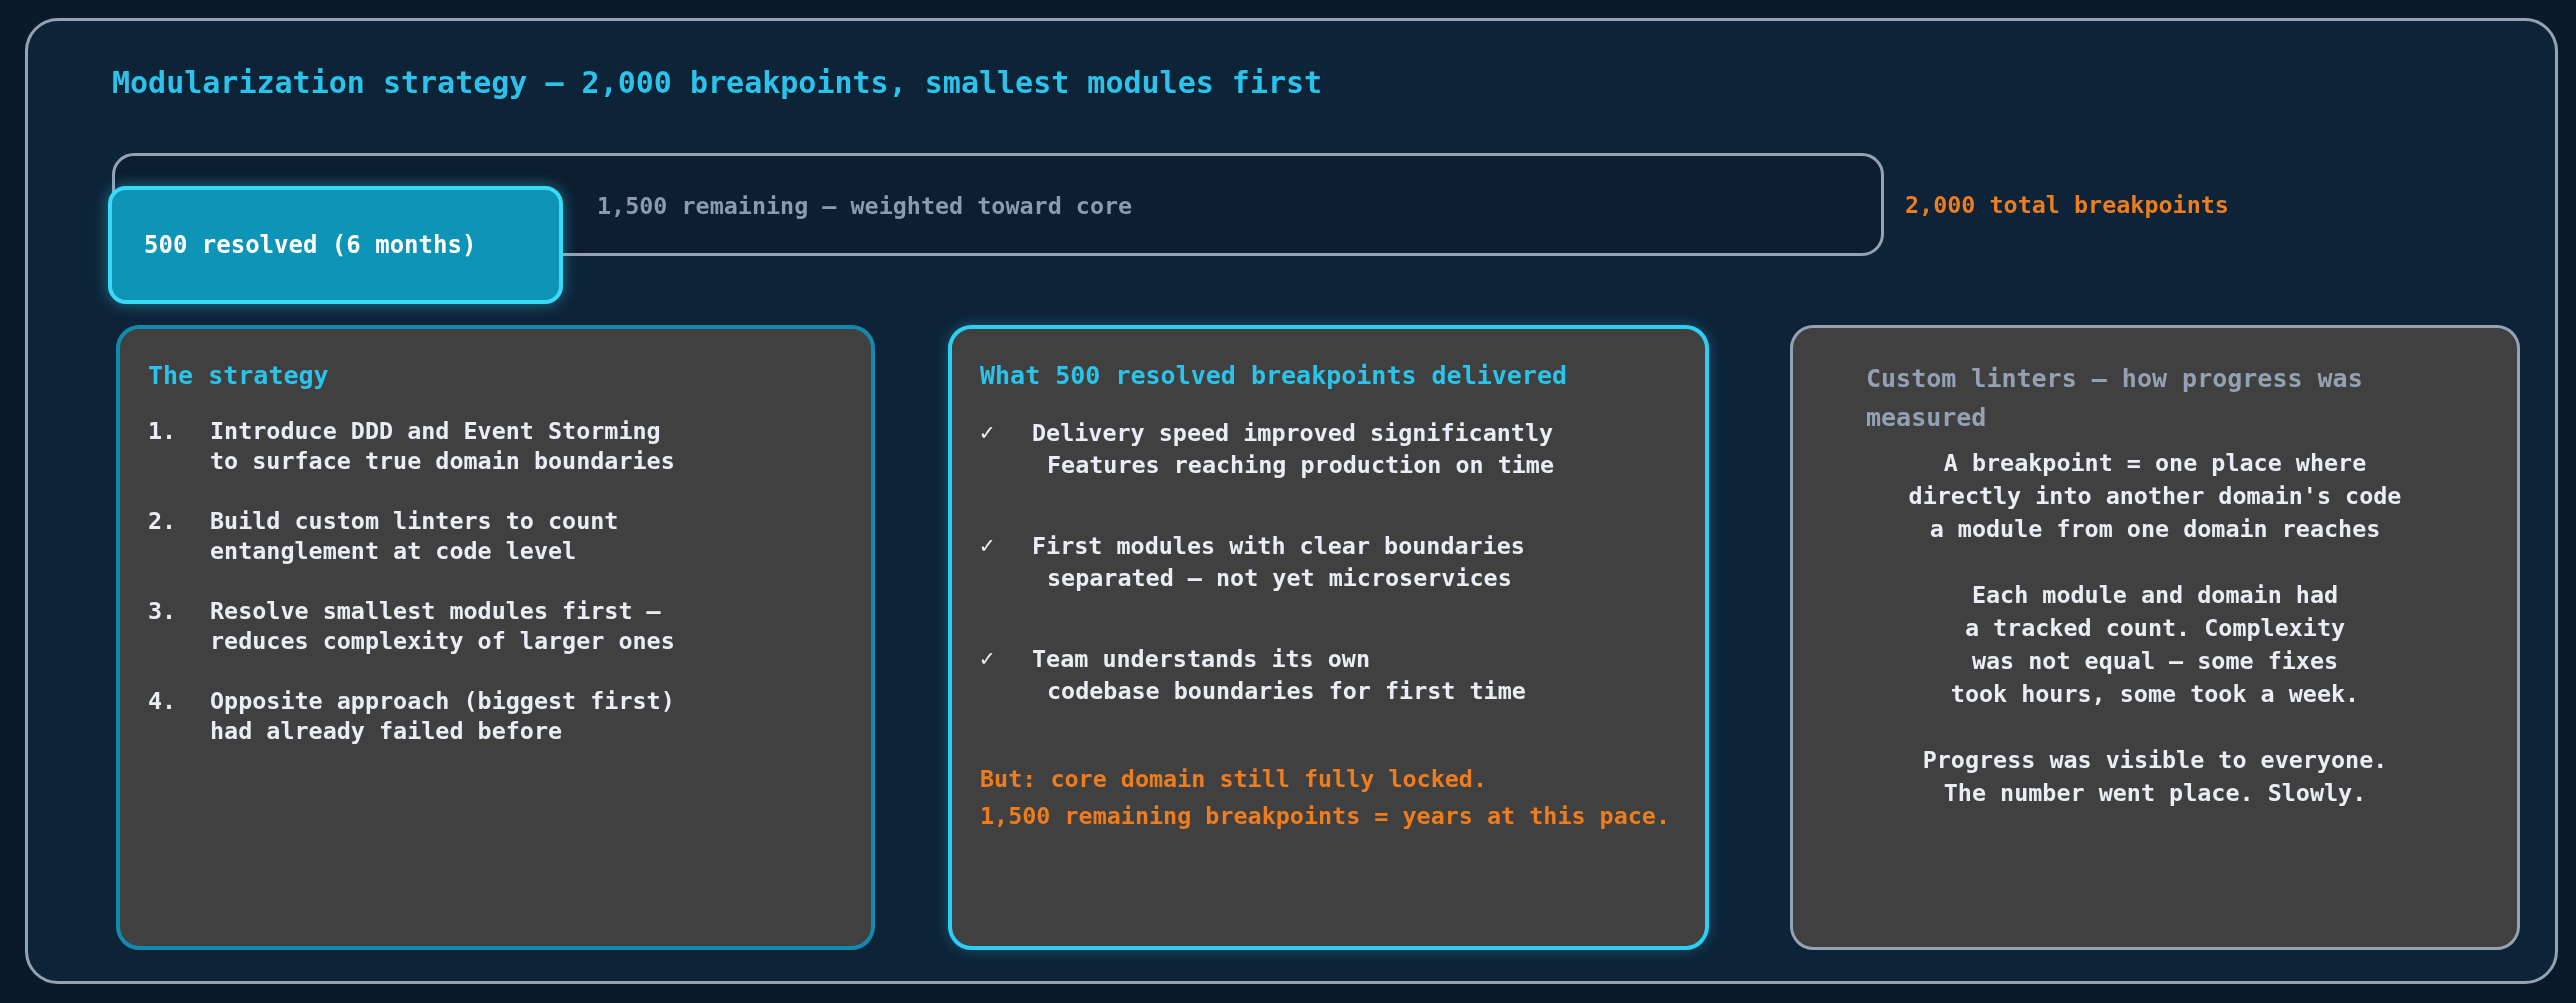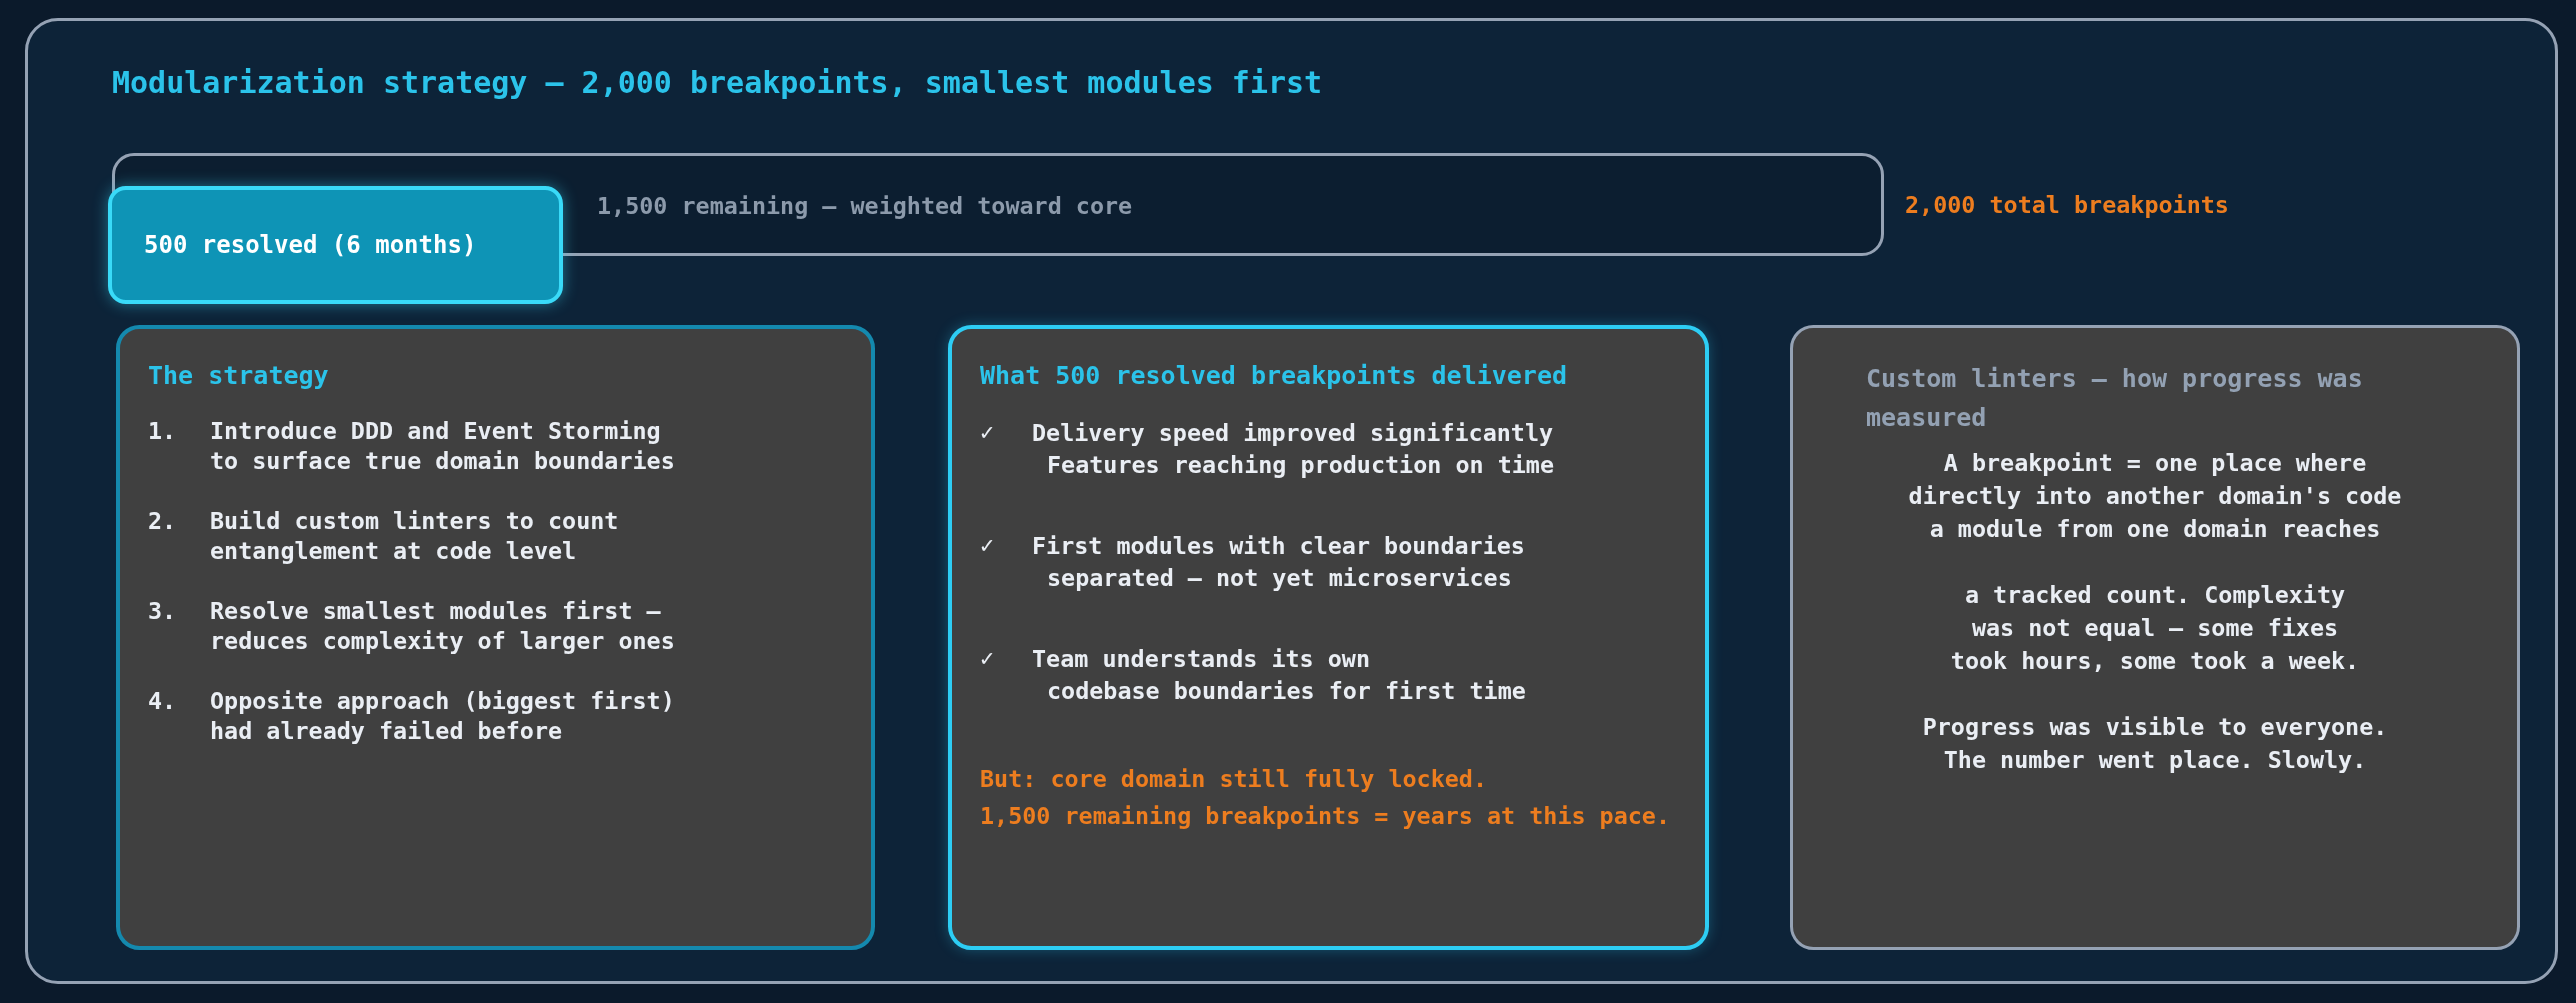--- a/index.html
+++ b/index.html
@@ -244,20 +244,21 @@
     </div>
 
     <div class="card card-3">
       <div class="card-title gray">Custom linters — how progress was measured</div>
       <div class="para first">
         <span class="p-line">A breakpoint = one place where</span>
         <span class="p-line">directly into another domain's code</span>
         <span class="p-line">a module from one domain reaches</span>
       </div>
       <div class="para">
+        <span class="p-line">Each module and domain had</span>
         <span class="p-line">a tracked count. Complexity</span>
         <span class="p-line">was not equal — some fixes</span>
         <span class="p-line">took hours, some took a week.</span>
       </div>
       <div class="para">
         <span class="p-line">Progress was visible to everyone.</span>
         <span class="p-line">The number went place. Slowly.</span>
       </div>
     </div>
 

